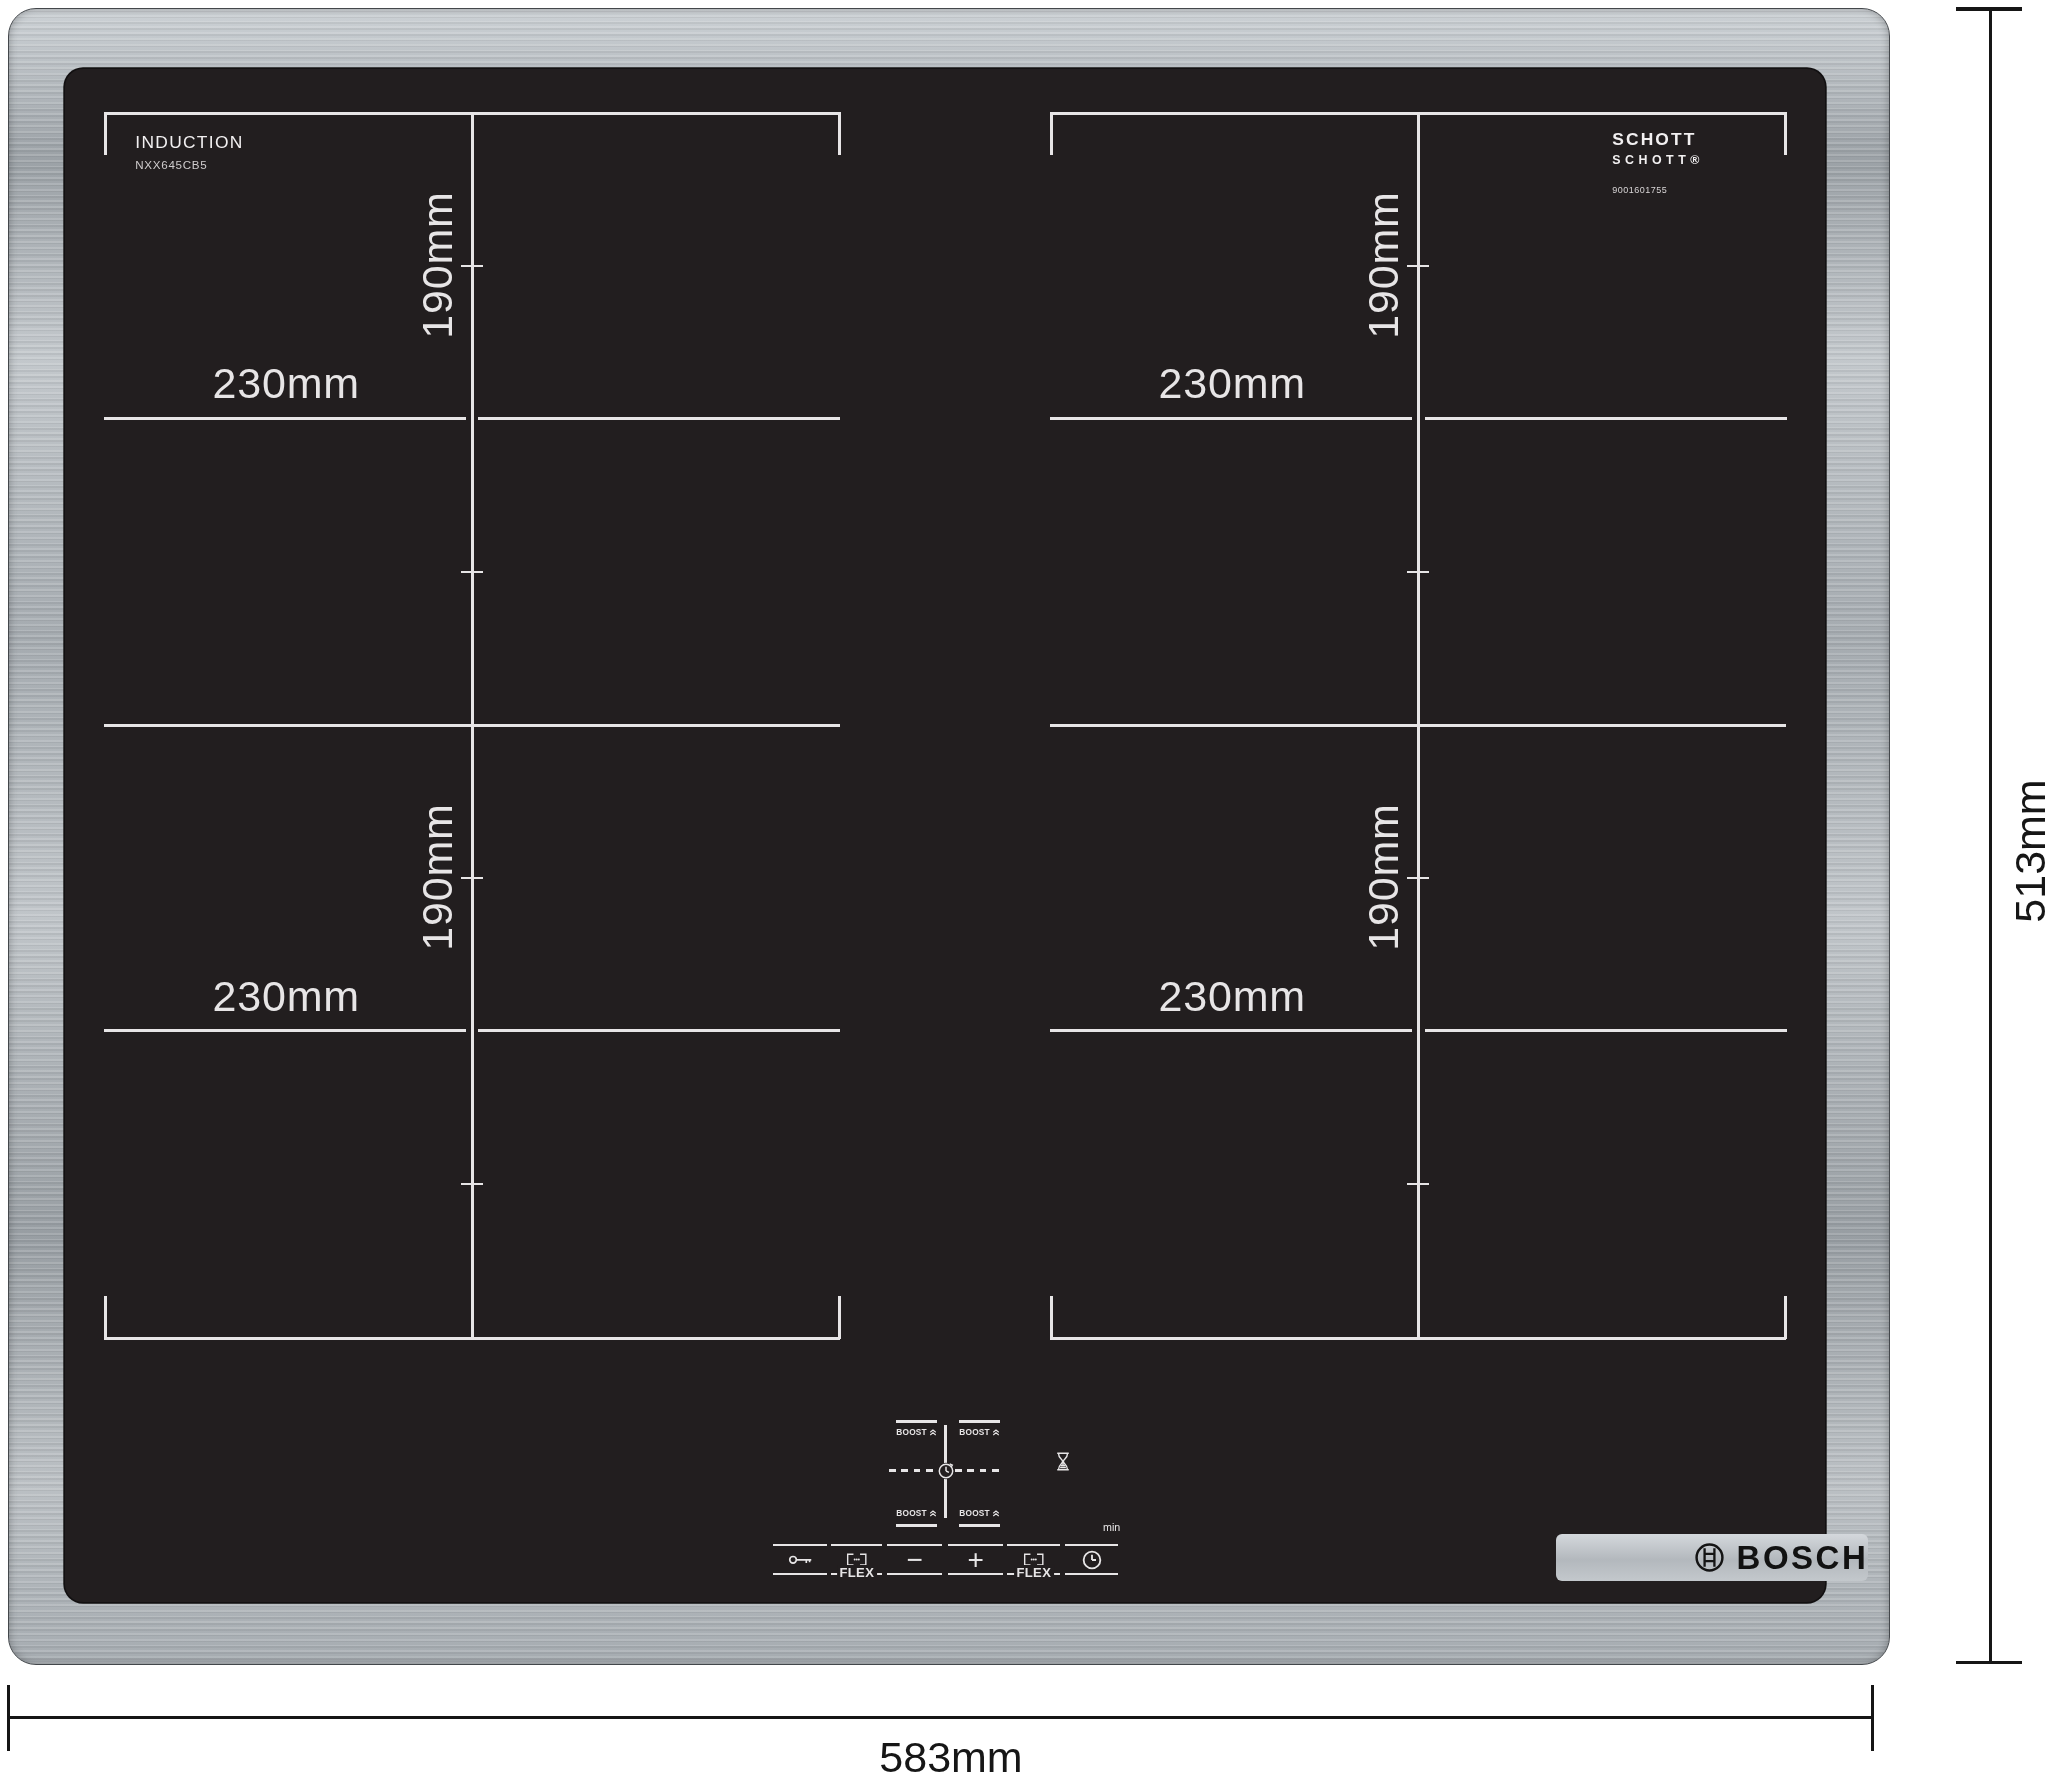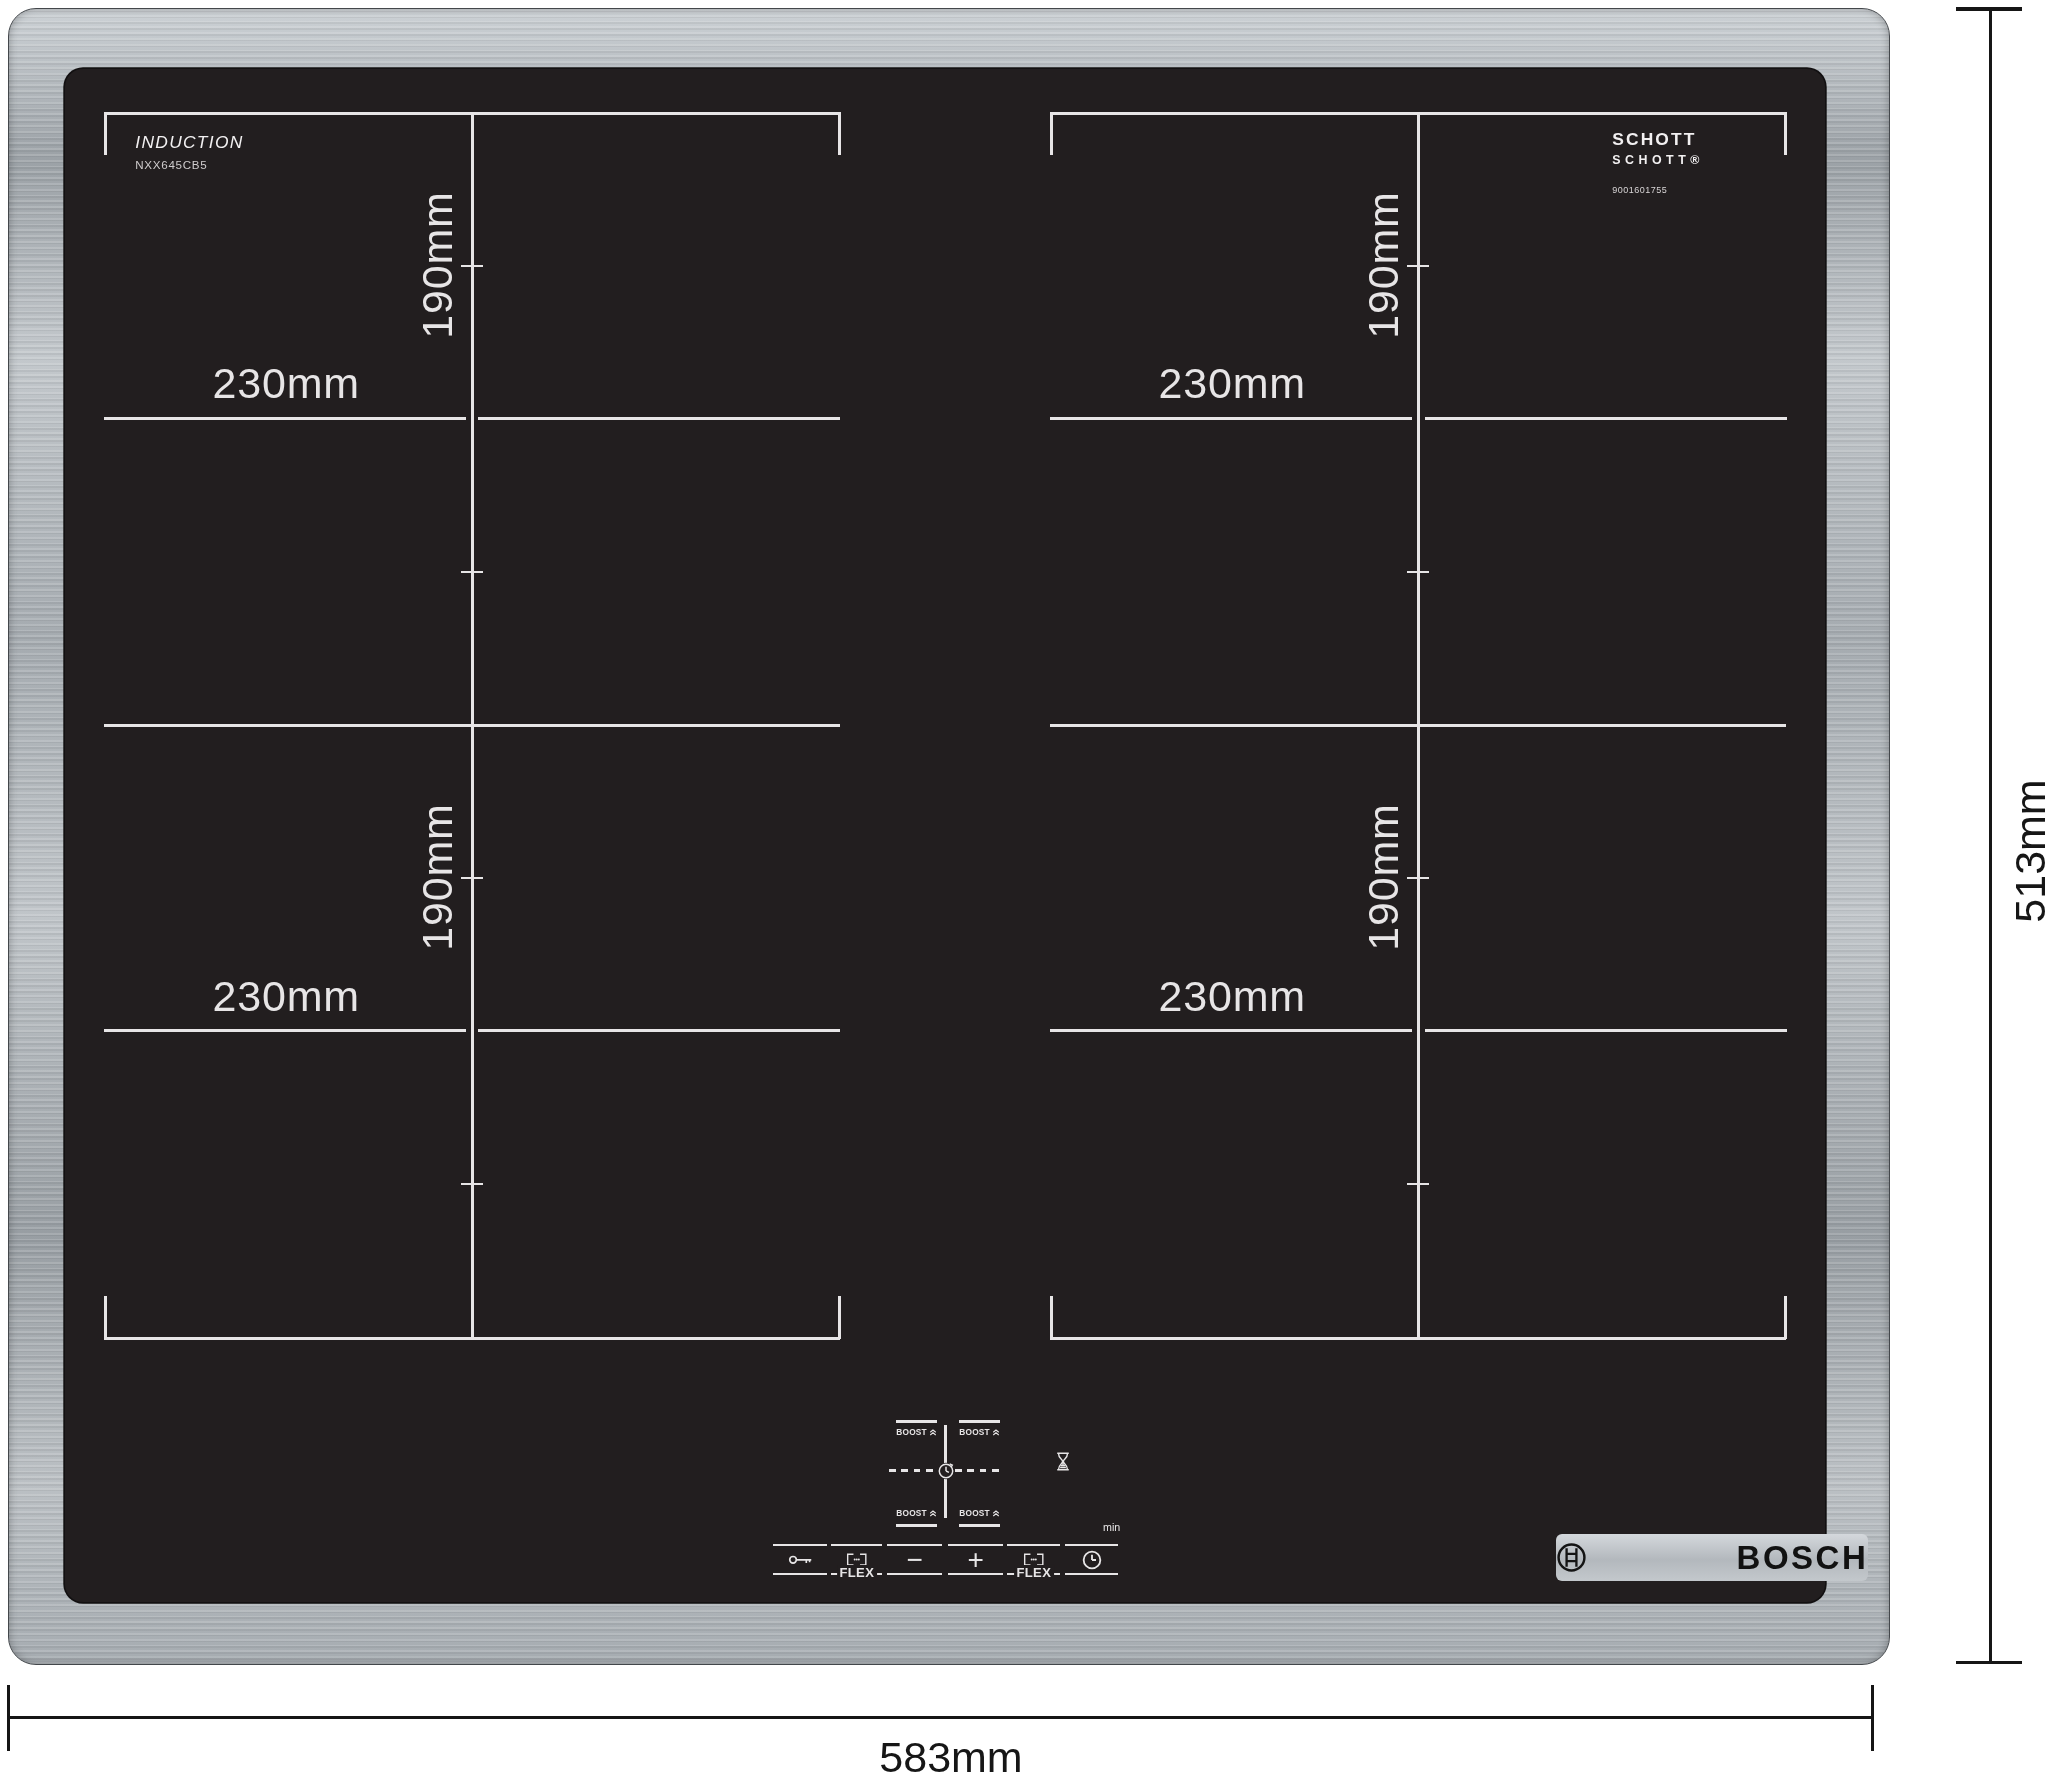--- a/index.html
+++ b/index.html
@@ -21,40 +21,40 @@
     background:var(--glass);box-shadow:0 0 0 1.7px #121011;}
   
   .zl{position:absolute;background:var(--zl);}
   .dashline{position:absolute;height:2.5px;background:repeating-linear-gradient(90deg,var(--zl) 0 6.6px,transparent 6.6px 12.4px);}
   .cross{position:absolute;width:21.5px;height:21.5px;}
   .cross::before{content:"";position:absolute;left:0;top:9.5px;width:21.5px;height:2.5px;background:var(--zl);}
   .cross::after{content:"";position:absolute;left:9.5px;top:0;width:2.5px;height:21.5px;background:var(--zl);}
   .hlabel{position:absolute;transform:translate(-50%,-50%);font-size:43px;color:var(--zl);white-space:nowrap;letter-spacing:0.8px;}
   .vlabel{position:absolute;transform:translate(-50%,-50%) rotate(-90deg);font-size:43px;color:var(--zl);white-space:nowrap;letter-spacing:0.8px;}
   
-  .induction{position:absolute;left:70px;top:63px;font-size:17.4px;letter-spacing:1.3px;color:#f2f0f1;font-weight:500;font-style:italic;}
+  .induction{position:absolute;left:70px;top:63px;font-size:17.4px;letter-spacing:1.3px;color:#f2f0f1;font-weight:500;}
   .model{position:absolute;left:70px;top:89px;font-size:11.6px;letter-spacing:0.7px;color:#cfcccd;}
   .schott{position:absolute;left:1547px;top:60px;width:149px;text-align:left;color:#f2f0f1;}
   .schott .l1{font-size:17.4px;font-weight:bold;letter-spacing:2.1px;}
   .schott .l2{font-size:12.4px;font-weight:bold;letter-spacing:4.5px;margin-top:2.5px;}
   .schott .ser{font-size:9px;font-weight:normal;letter-spacing:0.5px;margin-top:18px;color:#d8d5d6;}
   
   .bline{position:absolute;width:41px;height:2.5px;background:var(--zl);}
   .btext{position:absolute;width:41px;height:11.6px;display:flex;align-items:center;justify-content:center;gap:2.5px;
          font-size:8.3px;font-weight:bold;letter-spacing:0.2px;color:var(--zl);}
   .seg{position:absolute;top:1475px;height:31px;box-sizing:border-box;border-top:2.5px solid var(--zl);
        border-bottom:2.5px solid var(--zl);display:flex;align-items:center;justify-content:center;color:var(--zl);}
   .ftag{position:absolute;left:50%;bottom:-6.6px;transform:translateX(-50%);background:var(--glass);
         padding:0 2.5px;font-size:13px;font-weight:bold;letter-spacing:0.4px;color:var(--zl);}
   .pm{font-size:28px;font-weight:400;line-height:1;}
   .minlbl{position:absolute;left:1017px;top:1452px;width:38px;text-align:right;font-size:10.7px;color:var(--zl);}
   
   .plate{position:absolute;left:1491px;top:1465px;width:312px;height:47px;
     background:linear-gradient(180deg,#d4d8dc 0%,#b3b8bd 55%,#c3c8cc 100%);
-    display:flex;align-items:center;justify-content:space-between;gap:11.6px;border-radius:6px;}
+    display:flex;align-items:center;justify-content:flex-end;gap:11.6px;border-radius:6px;}
   .plate .word{font-size:33px;font-weight:bold;letter-spacing:2.5px;color:#121212;}
   
   .dline{position:absolute;background:var(--dim);}
   .dimtext{position:absolute;transform:translate(-50%,-50%);font-size:43px;color:var(--dim);white-space:nowrap;}
   .dimtext.rot{transform:translate(-50%,-50%) rotate(-90deg);}
   svg{display:block;}
 </style>
 </head>
 <body>
 

